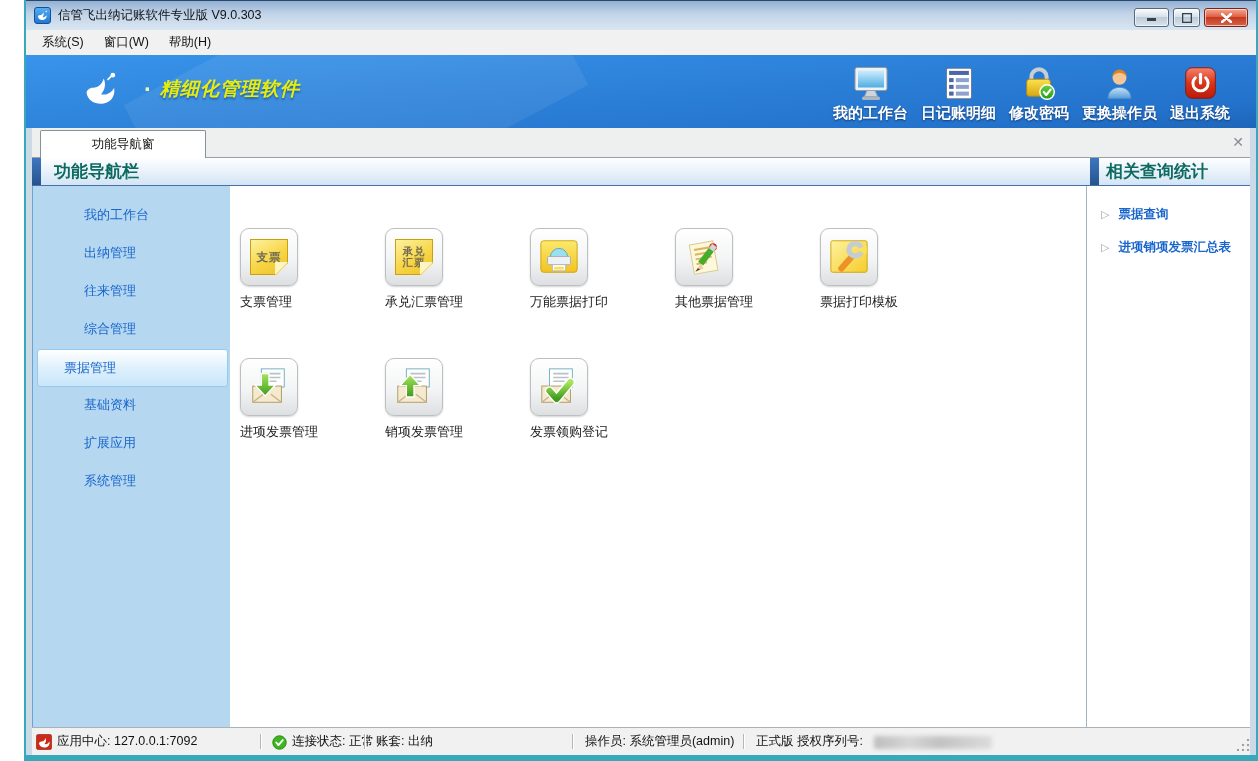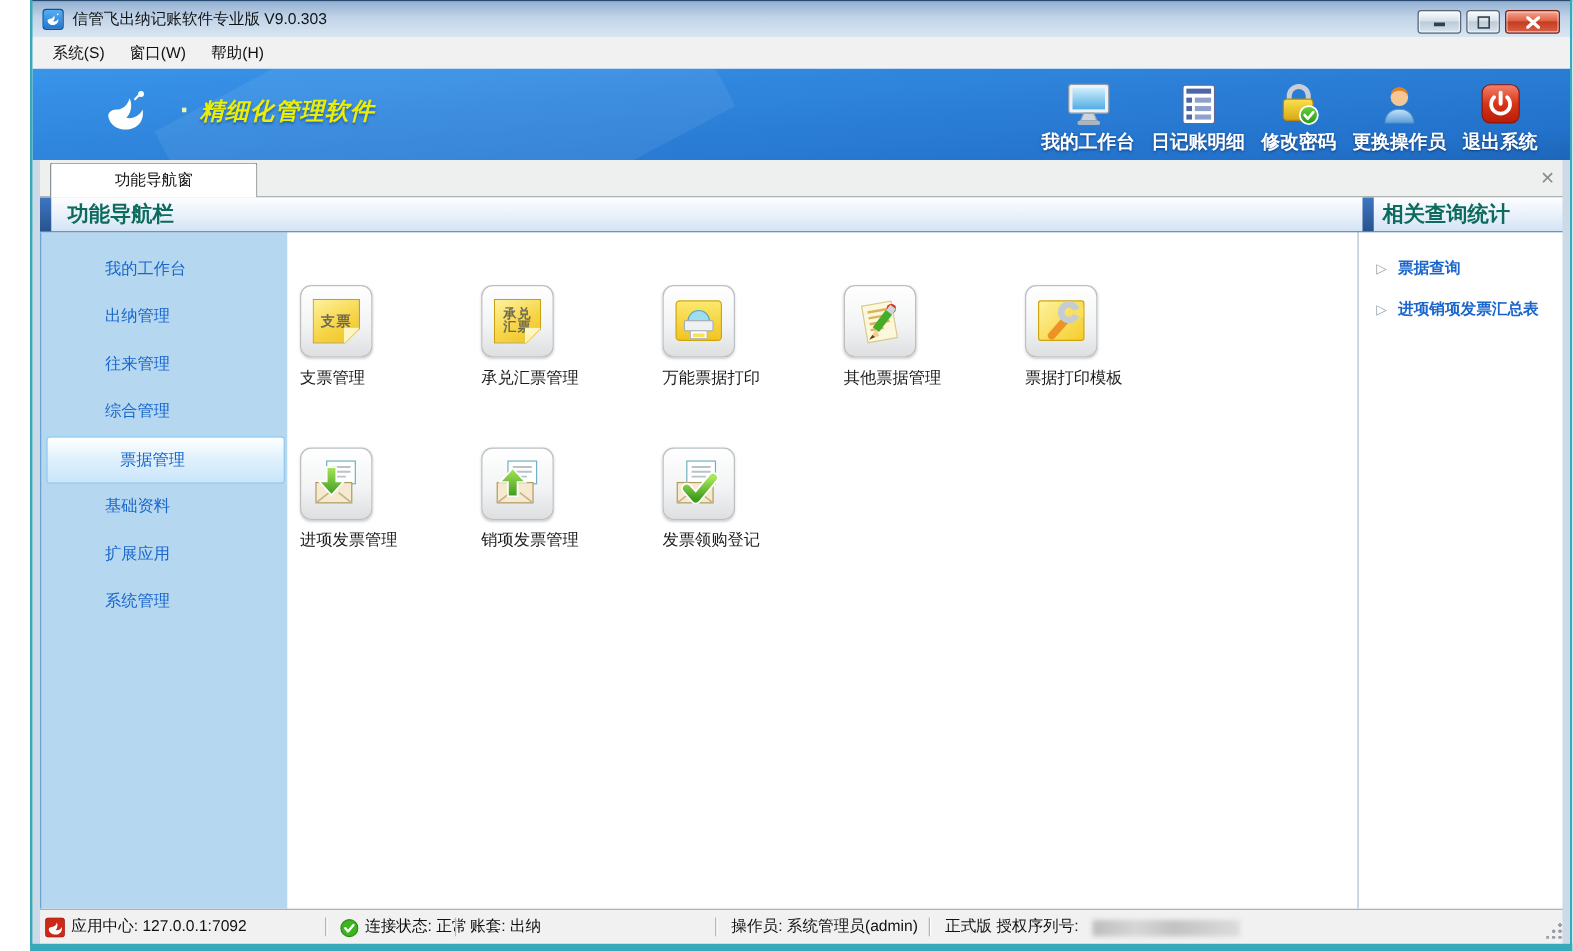--- a/index.html
+++ b/index.html
@@ -55,21 +55,21 @@
 
   
   .headerbar { position:absolute; left:2px; right:2px; top:158px; height:28px;
     background:linear-gradient(#fdfeff,#e7f0fa 55%,#d3e4f5); border-bottom:1px solid #4770a8; }
   .hdr-accent { position:absolute; top:0; bottom:0; width:9px; background:linear-gradient(#3e76c0,#27538f); }
   .hdr-text { position:absolute; top:0; height:27px; line-height:27px; font-size:17px; font-weight:bold; color:#0d6a5e; }
 
   
   .sidebar { position:absolute; left:8px; top:186px; width:198px; height:541px; background:#b5d8f0; border-left:1px solid #6ba3d6; padding-top:11px; }
   .side-item { height:38px; line-height:36px; font-size:13px; color:#1a66cc; padding-left:51px; cursor:pointer; }
-  .side-item.selected { background:linear-gradient(#ffffff,#dff0fc 50%,#c8e6fa); border:1px solid #96cbee; border-radius:3px; margin:0 2px 0 4px; padding-left:58px; }
+  .side-item.selected { background:linear-gradient(#ffffff,#dff0fc 50%,#c8e6fa); border:1px solid #96cbee; border-radius:3px; margin:0 2px 0 4px; padding-left:26px; }
 
   .mainpane { position:absolute; left:206px; top:186px; width:856px; height:541px; background:#fff; }
   .iconrow { position:absolute; left:10px; display:flex; }
   .iconrow.r1 { top:42px; } .iconrow.r2 { top:172px; }
   .appcell { width:145px; display:flex; flex-direction:column; align-items:flex-start; cursor:pointer; }
   .app-btn { width:58px; height:58px; border-radius:9px; border:1px solid #bcc0c3;
     background:linear-gradient(#ffffff,#f3f4f5 55%,#dedfe1); box-shadow:0 1px 2px rgba(0,0,0,.18), inset 0 1px 0 #fff;
     display:flex; align-items:center; justify-content:center; }
   .app-lb { margin-top:7px; font-size:13px; color:#1b1b1b; white-space:nowrap; }
 

